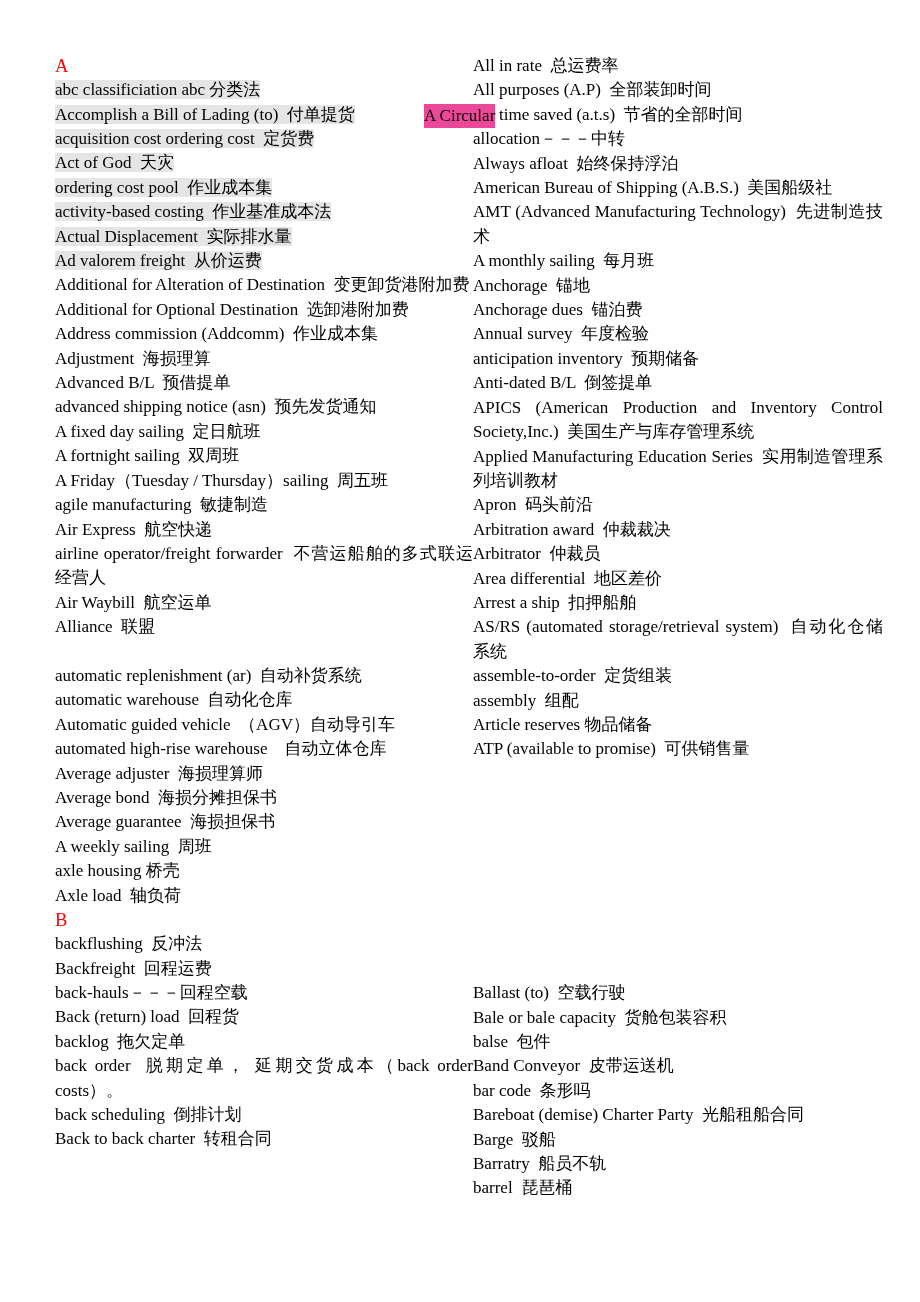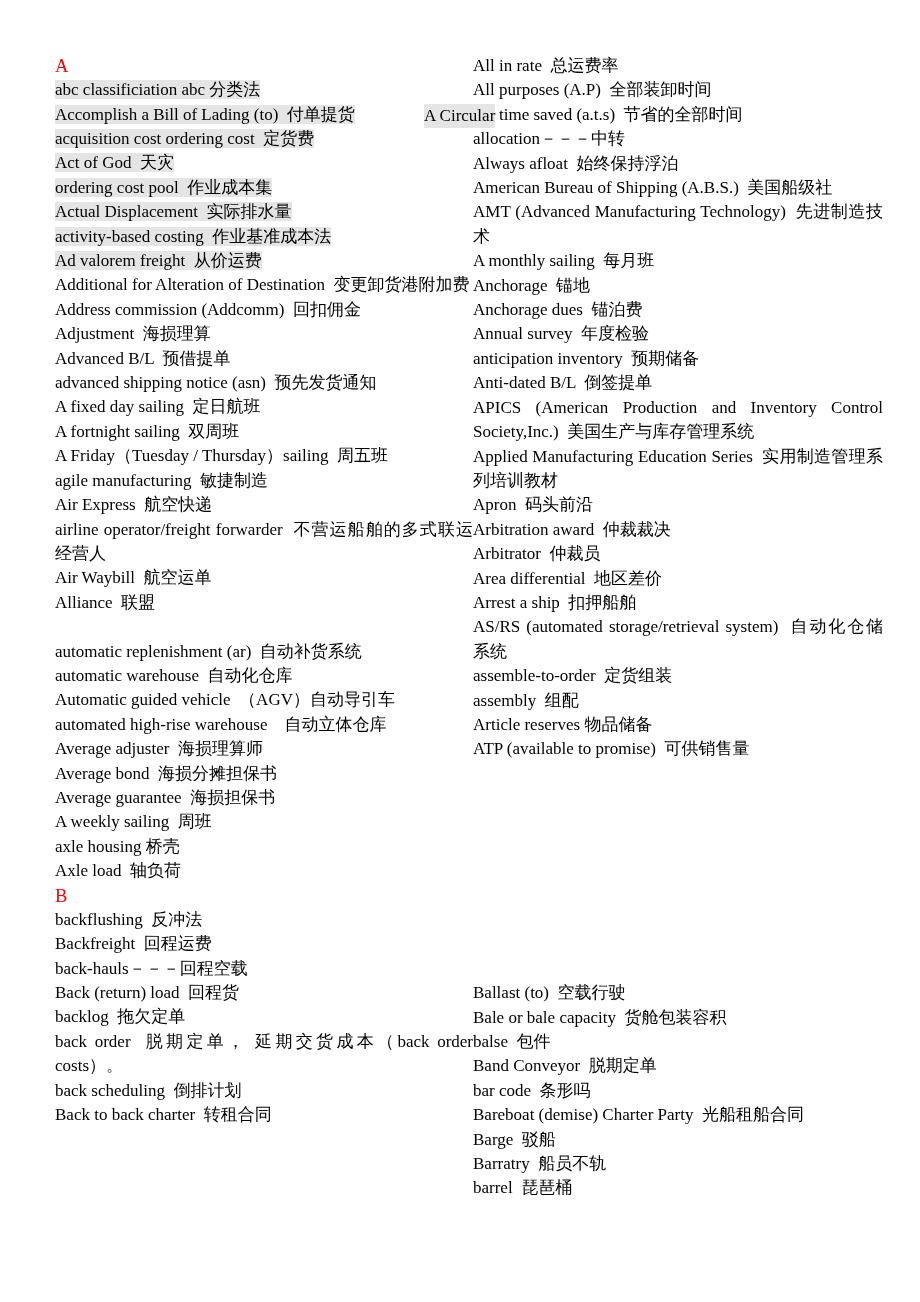--- a/index.html
+++ b/index.html
@@ -75,21 +75,21 @@
     line-height: 24.4px;
   }
 
   
   .overlap-run {
     position: absolute;
     left: 424px;
     top: 104px;
     font-size: 17px;
     line-height: 24.4px;
-    background: #e5e5e5;
+    background: #ec4899;
     white-space: pre;
     z-index: 3;
   }
 
   
   .col-right .entry { position: relative; z-index: 1; }
 </style>
 </head>
 <body>
 
@@ -98,25 +98,26 @@
   <div class="cols">
 
     <div class="col col-left">
       <div class="section-letter">A</div>
       <div id="left-a-list">
           <div class="entry"><span class="hl">abc classificiation abc 分类法</span></div>
           <div class="entry"><span class="hl">Accomplish a Bill of Lading (to)  付单提货</span></div>
           <div class="entry"><span class="hl">acquisition cost ordering cost  定货费</span></div>
           <div class="entry"><span class="hl">Act of God  天灾</span></div>
           <div class="entry"><span class="hl">ordering cost pool  作业成本集</span></div>
+          <div class="entry"><span class="hl">activity-based costing  作业基准成本法</span></div>
           <div class="entry"><span class="hl">Actual Displacement  实际排水量</span></div>
-          <div class="entry"><span class="hl">activity-based costing  作业基准成本法</span></div>
           <div class="entry"><span class="hl">Ad valorem freight  从价运费</span></div>
           <div class="entry justify">Additional for Alteration of Destination  变更卸货港附加费</div>
-          <div class="entry">Address commission (Addcomm)  回扣佣金</div>
+          <div class="entry">Additional for Optional Destination  选卸港附加费</div>
+          <div class="entry">Address commission (Addcomm)  作业成本集</div>
           <div class="entry">Adjustment  海损理算</div>
           <div class="entry">Advanced B/L  预借提单</div>
           <div class="entry">advanced shipping notice (asn)  预先发货通知</div>
           <div class="entry">A fixed day sailing  定日航班</div>
           <div class="entry">A fortnight sailing  双周班</div>
           <div class="entry">A Friday（Tuesday / Thursday）sailing  周五班</div>
           <div class="entry">agile manufacturing  敏捷制造</div>
           <div class="entry">Air Express  航空快递</div>
           <div class="entry justify">airline operator/freight forwarder  不营运船舶的多式联运经营人</div>
           <div class="entry">Air Waybill  航空运单</div>
@@ -172,21 +173,21 @@
           <div class="entry justify">AS/RS (automated storage/retrieval system)  自动化仓储系统</div>
           <div class="entry">assemble-to-order  定货组装</div>
           <div class="entry">assembly  组配</div>
           <div class="entry">Article reserves 物品储备</div>
           <div class="entry">ATP (available to promise)  可供销售量</div>
         </div>
       <div id="right-b-list" style="margin-top: 219.416px;">
           <div class="entry">Ballast (to)  空载行驶</div>
           <div class="entry">Bale or bale capacity  货舱包装容积</div>
           <div class="entry">balse  包件</div>
-          <div class="entry">Band Conveyor  脱期定单</div>
+          <div class="entry">Band Conveyor  皮带运送机</div>
           <div class="entry">bar code  条形吗</div>
           <div class="entry">Bareboat (demise) Charter Party  光船租船合同</div>
           <div class="entry">Barge  驳船</div>
           <div class="entry">Barratry  船员不轨</div>
           <div class="entry">barrel  琵琶桶</div>
         </div>
     </div>
 
   </div>
 

